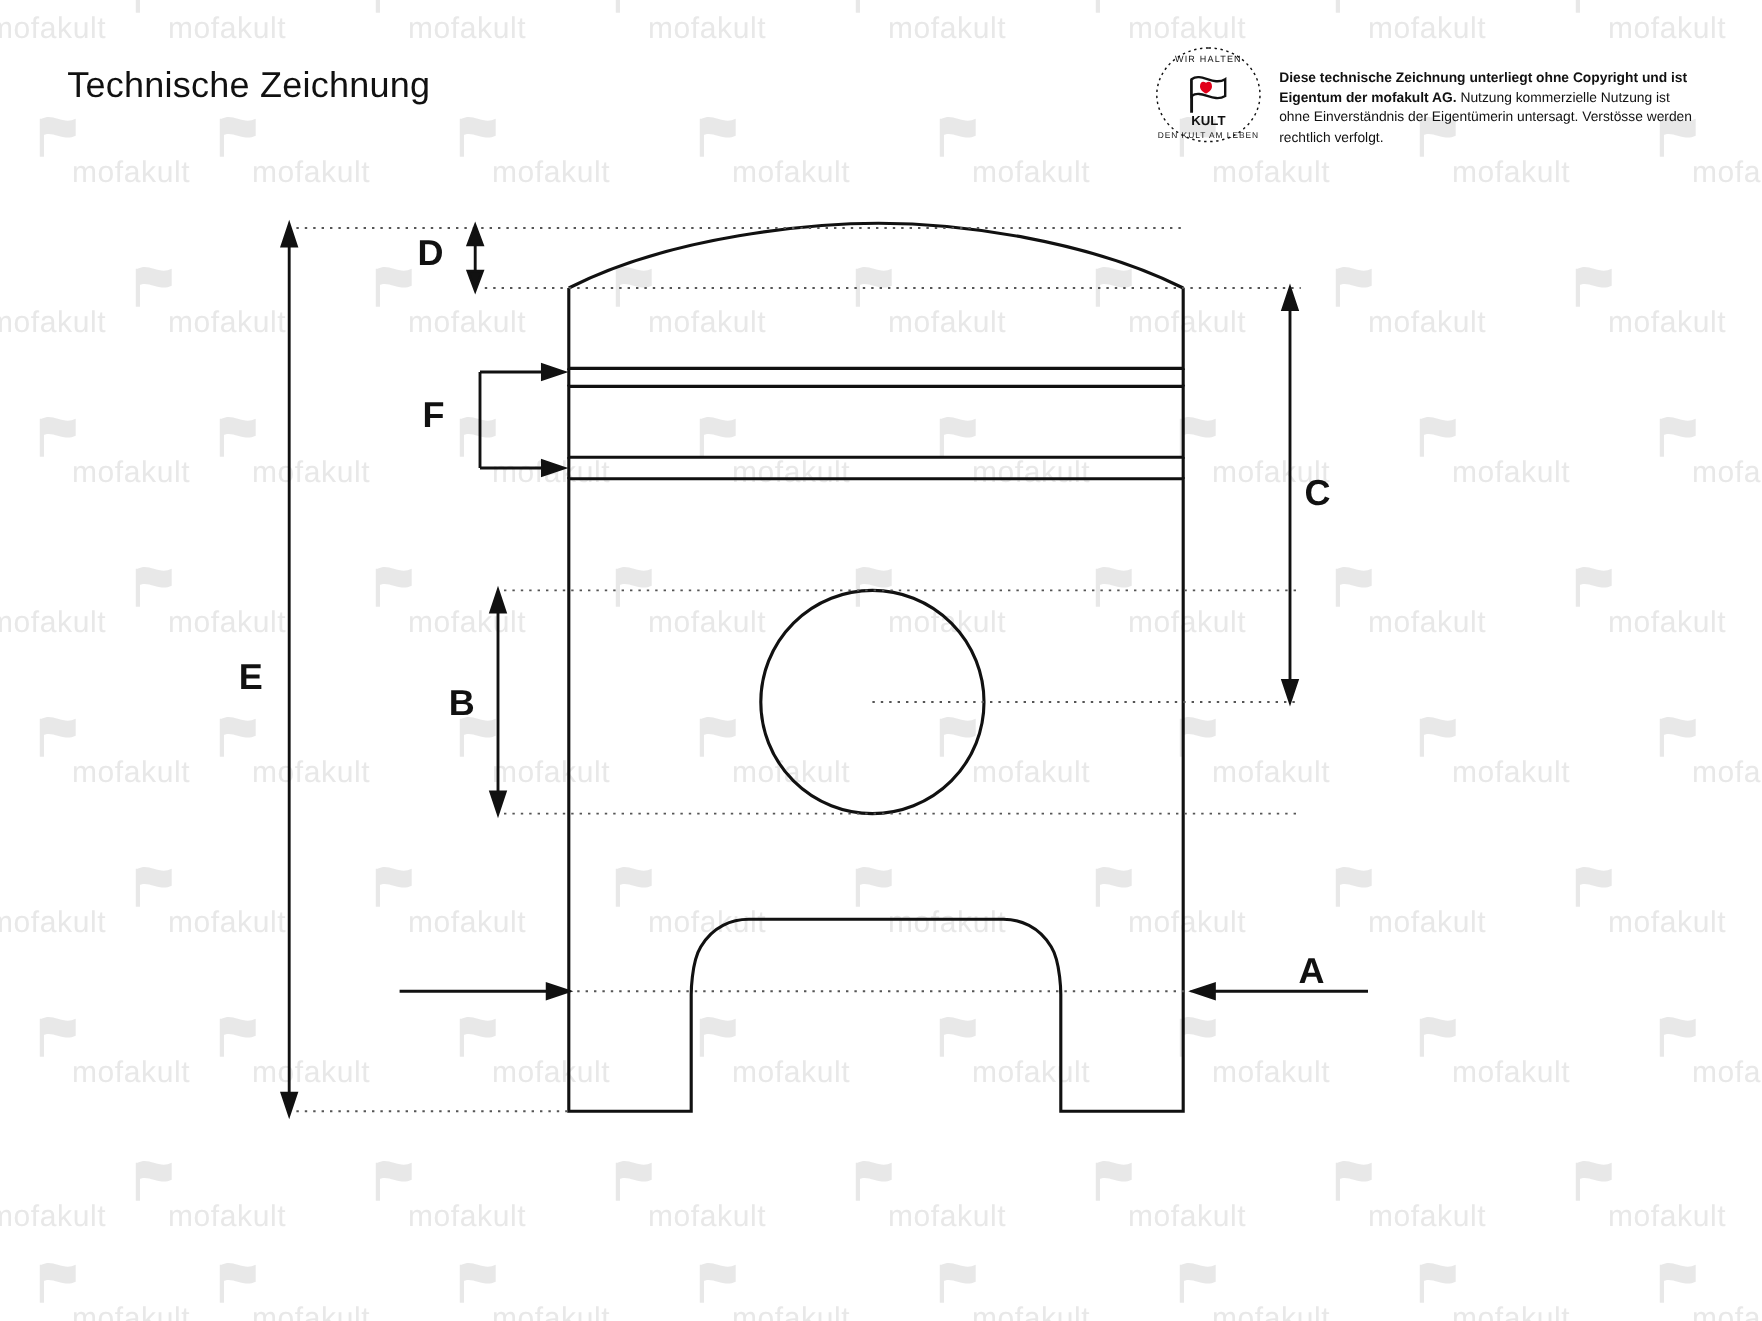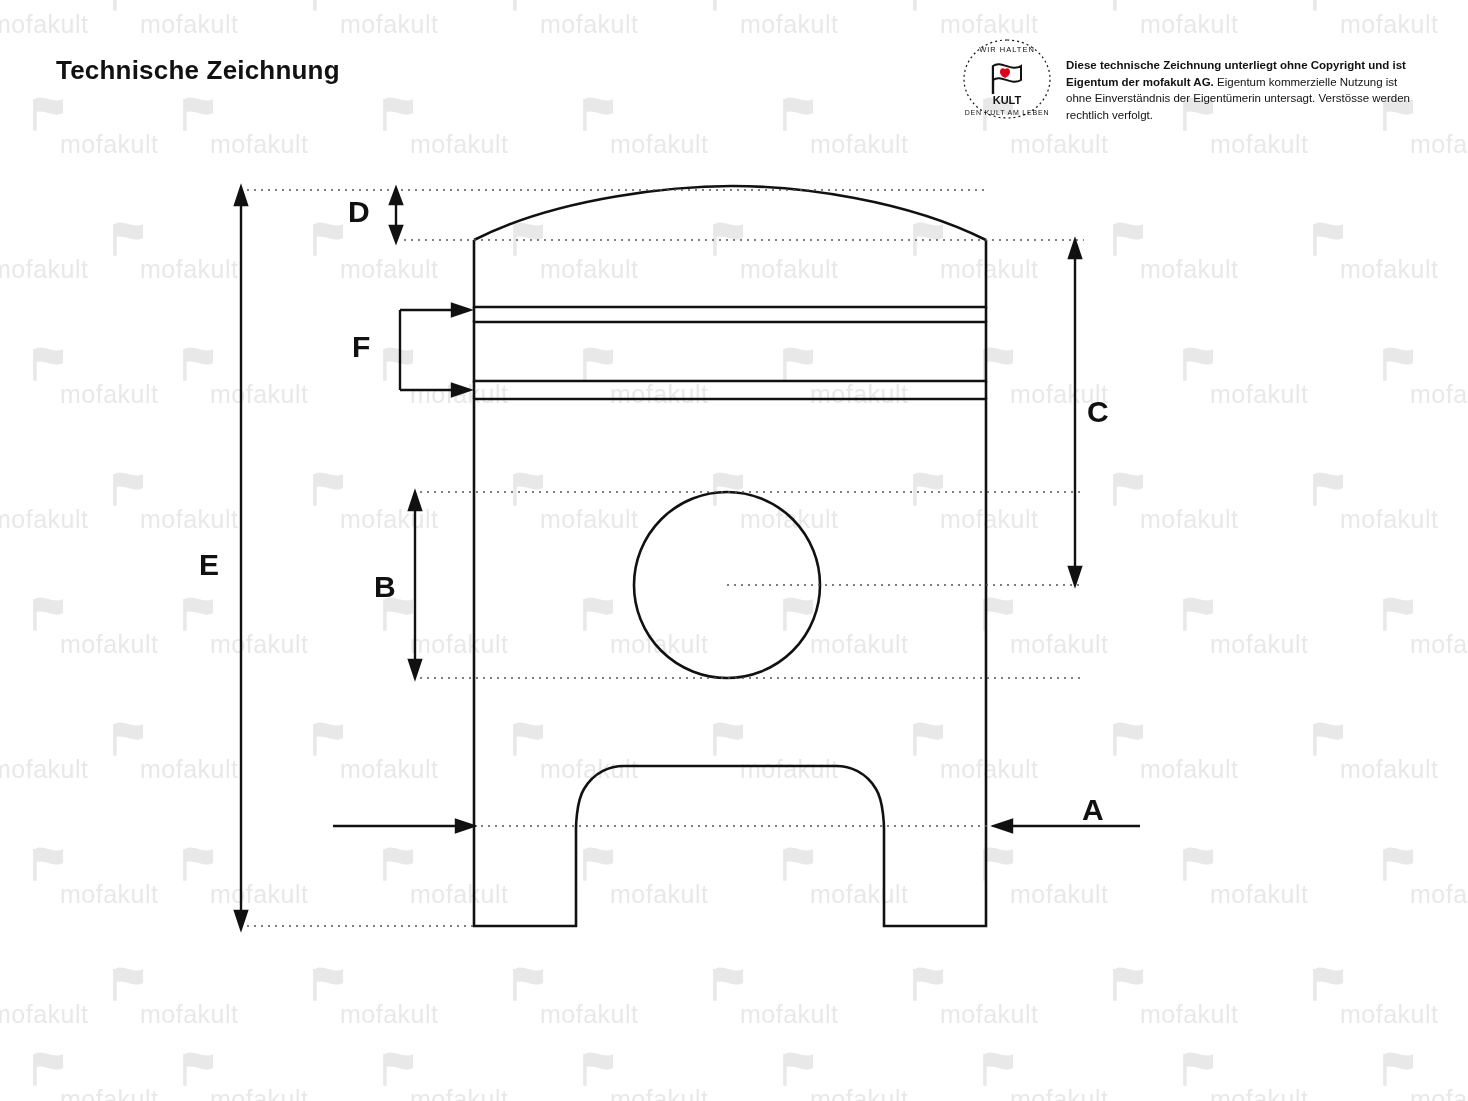--- a/index.html
+++ b/index.html
@@ -40,22 +40,22 @@
   }
   #drawing {
     position: absolute;
     left: 0; top: 0;
     z-index: 2;
   }
   #title {
     position: absolute;
     left: 56px;
     top: 55px;
-    font-size: 26px;
-    font-weight: bold;
+    font-size: 30px;
+    font-weight: normal;
     color: #111;
     z-index: 3;
     letter-spacing: 0.2px;
   }
   #copyright {
     position: absolute;
     left: 1066px;
     top: 57px;
     width: 350px;
     font-size: 11.5px;
@@ -495,21 +495,21 @@
     <path d="M38 30 L38 58" stroke="#111" stroke-width="2.4" fill="none"></path>
     <path d="M38 30 C46 24 56 36 66 30 L66 44 C56 50 46 38 38 44 Z" fill="#ffffff" stroke="#111" stroke-width="2"></path>
     <path d="M50 33 C53 31 55 33 55 36 C55 39 52 41 50 42 C48 41 45 39 45 36 C45 33 47 31 50 33 Z" fill="#e2001a"></path>
     <text x="52" y="68" text-anchor="middle" font-family="Liberation Sans, sans-serif" font-size="11" font-weight="bold" fill="#111">KULT</text>
     <text x="52" y="16" text-anchor="middle" font-family="Liberation Sans, sans-serif" font-size="7.5" fill="#111" letter-spacing="1">WIR HALTEN</text>
     <text x="52" y="79" text-anchor="middle" font-family="Liberation Sans, sans-serif" font-size="7" fill="#111" letter-spacing="0.8">DEN KULT AM LEBEN</text>
   </svg>
 
   <div id="copyright">
     <span class="bold">Diese technische Zeichnung unterliegt ohne Copyright</span>
-    <span class="bold">und ist Eigentum der mofakult AG.</span><span> Eigentum kommerzielle</span>
+    <span class="bold">und ist Eigentum der mofakult AG.</span><span> Nutzung kommerzielle</span>
     <span>Nutzung ist ohne Einverständnis der Eigentümerin untersagt.</span>
     <span>Verstösse werden rechtlich verfolgt.</span>
   </div>
 
   <svg id="drawing" width="1468" height="1101" viewBox="0 0 1468 1101">
     <g fill="none" stroke="#111" stroke-width="2.6" stroke-linejoin="miter">
 
       <path d="M474 240 C560 196 680 186 732 186 C800 186 906 200 986 240"></path>
 
       <path d="M474 240 L474 307 L986 307 L986 240"></path>

